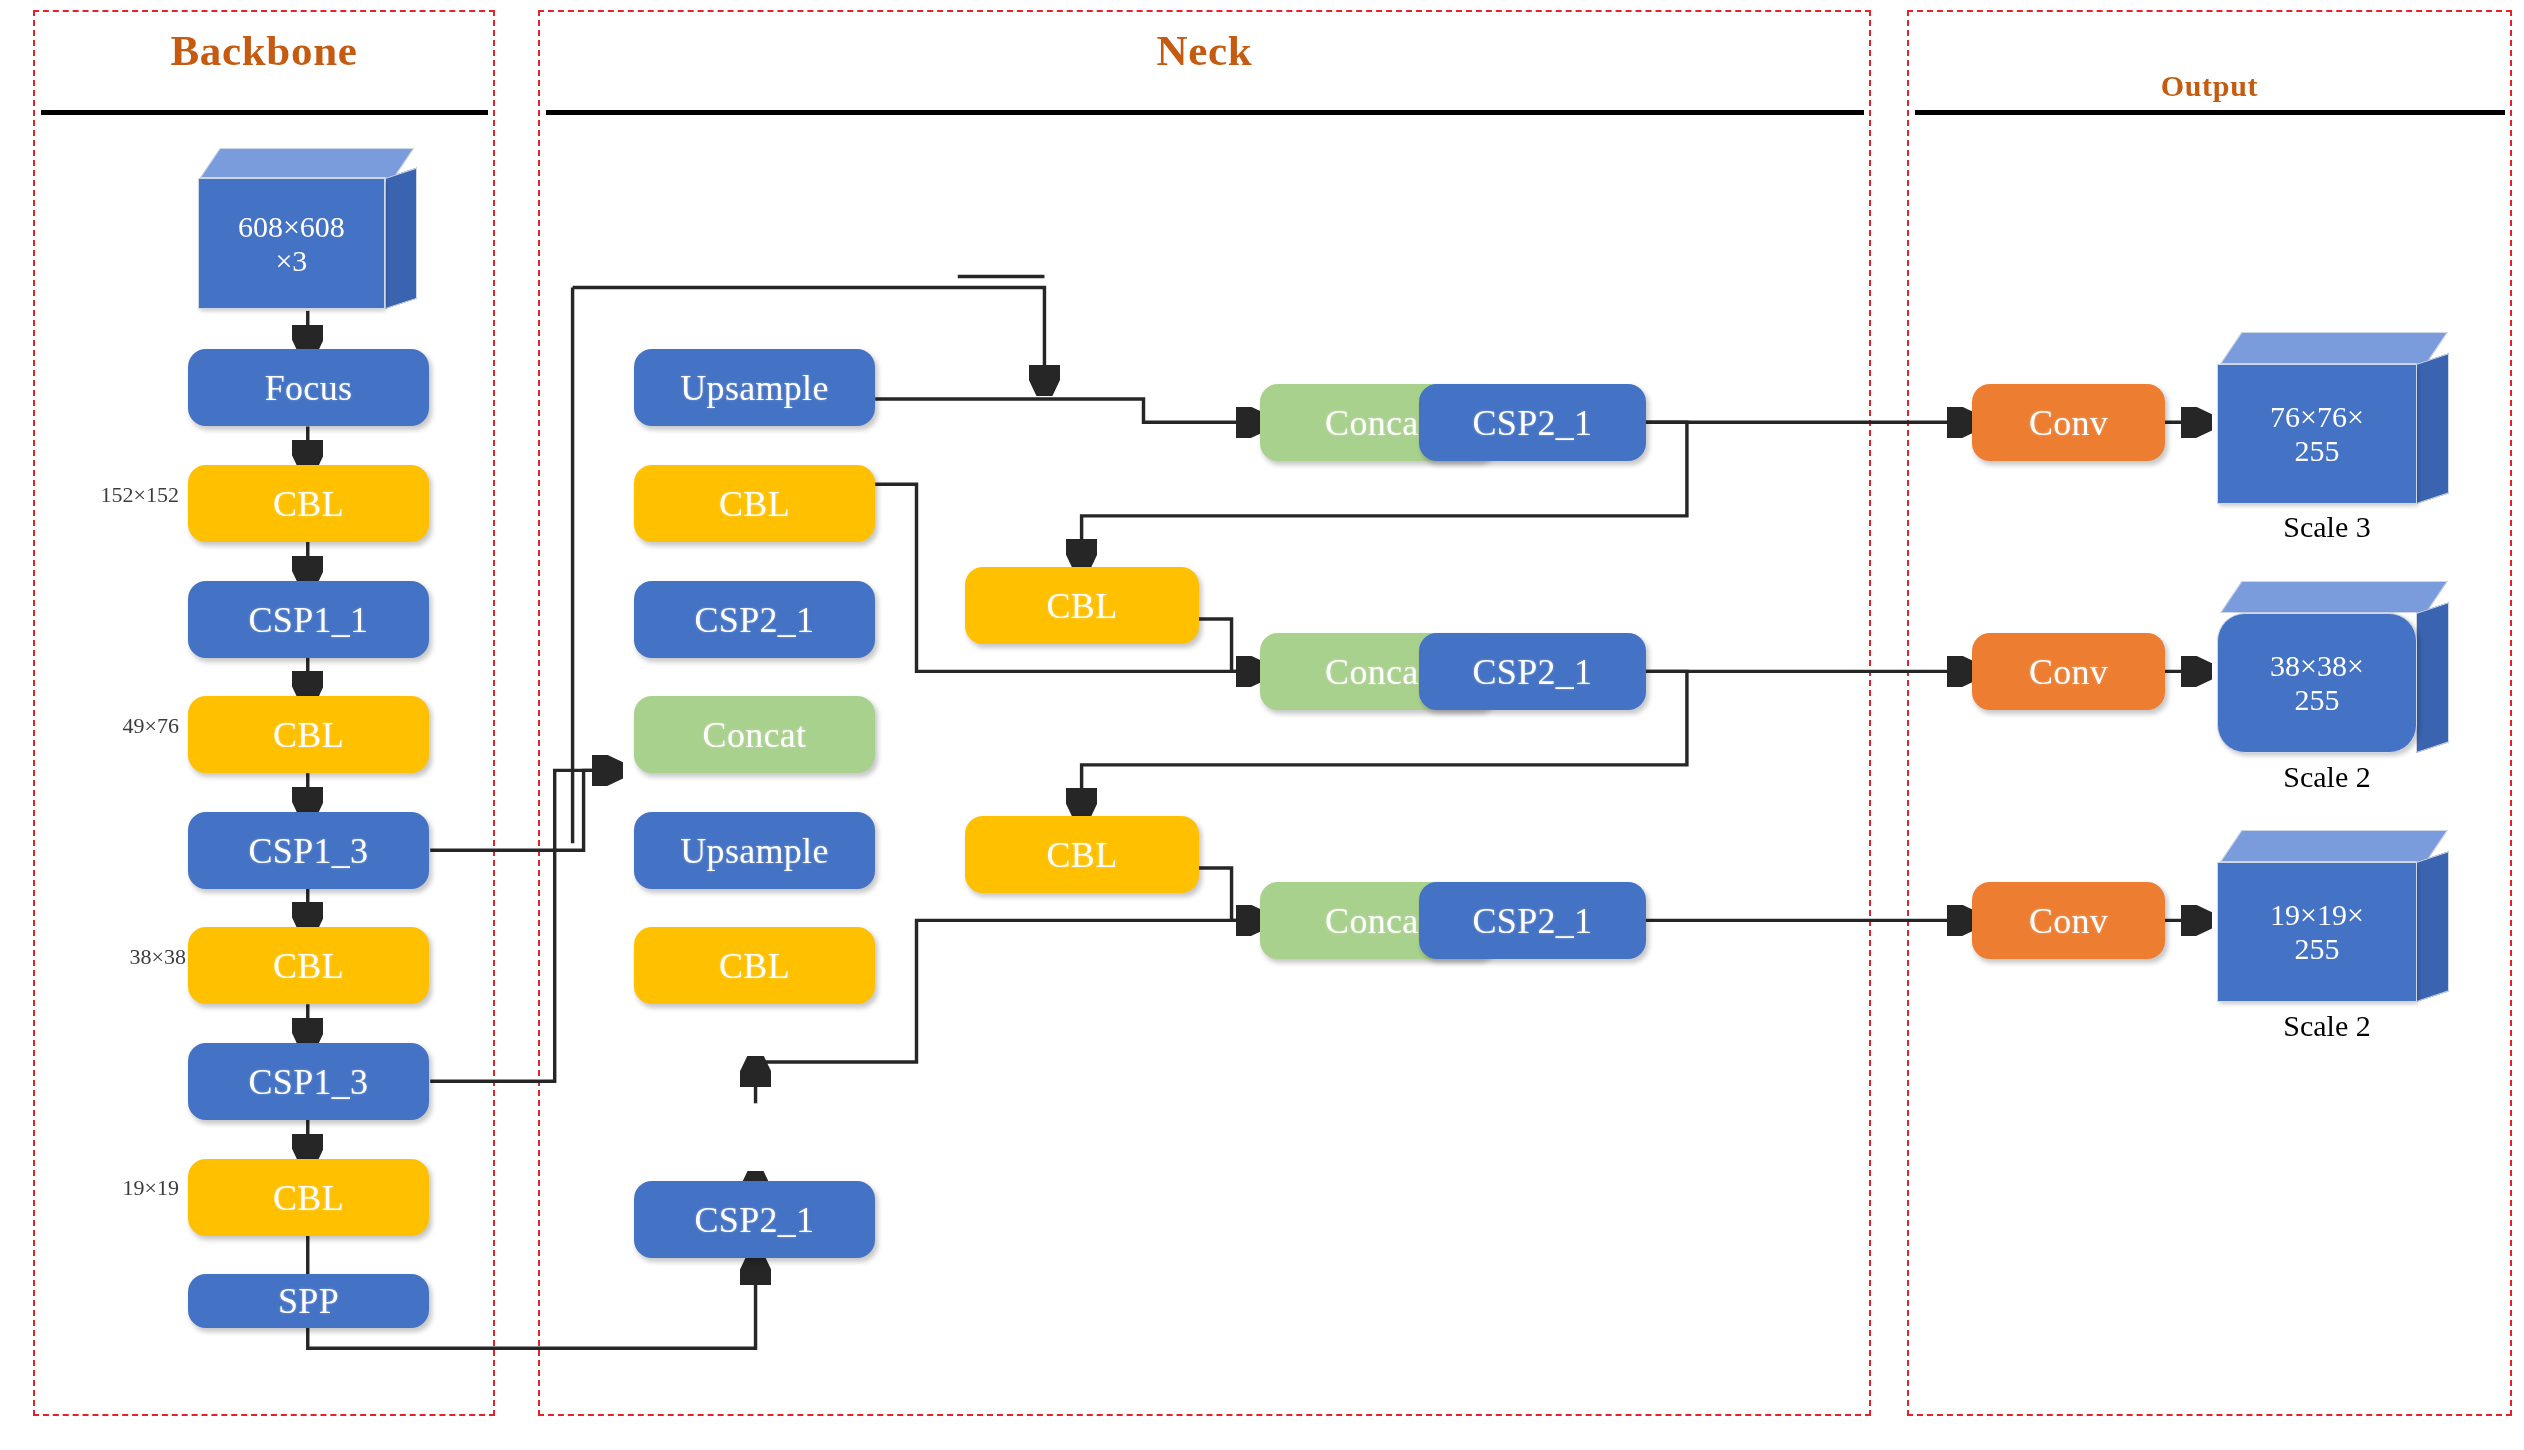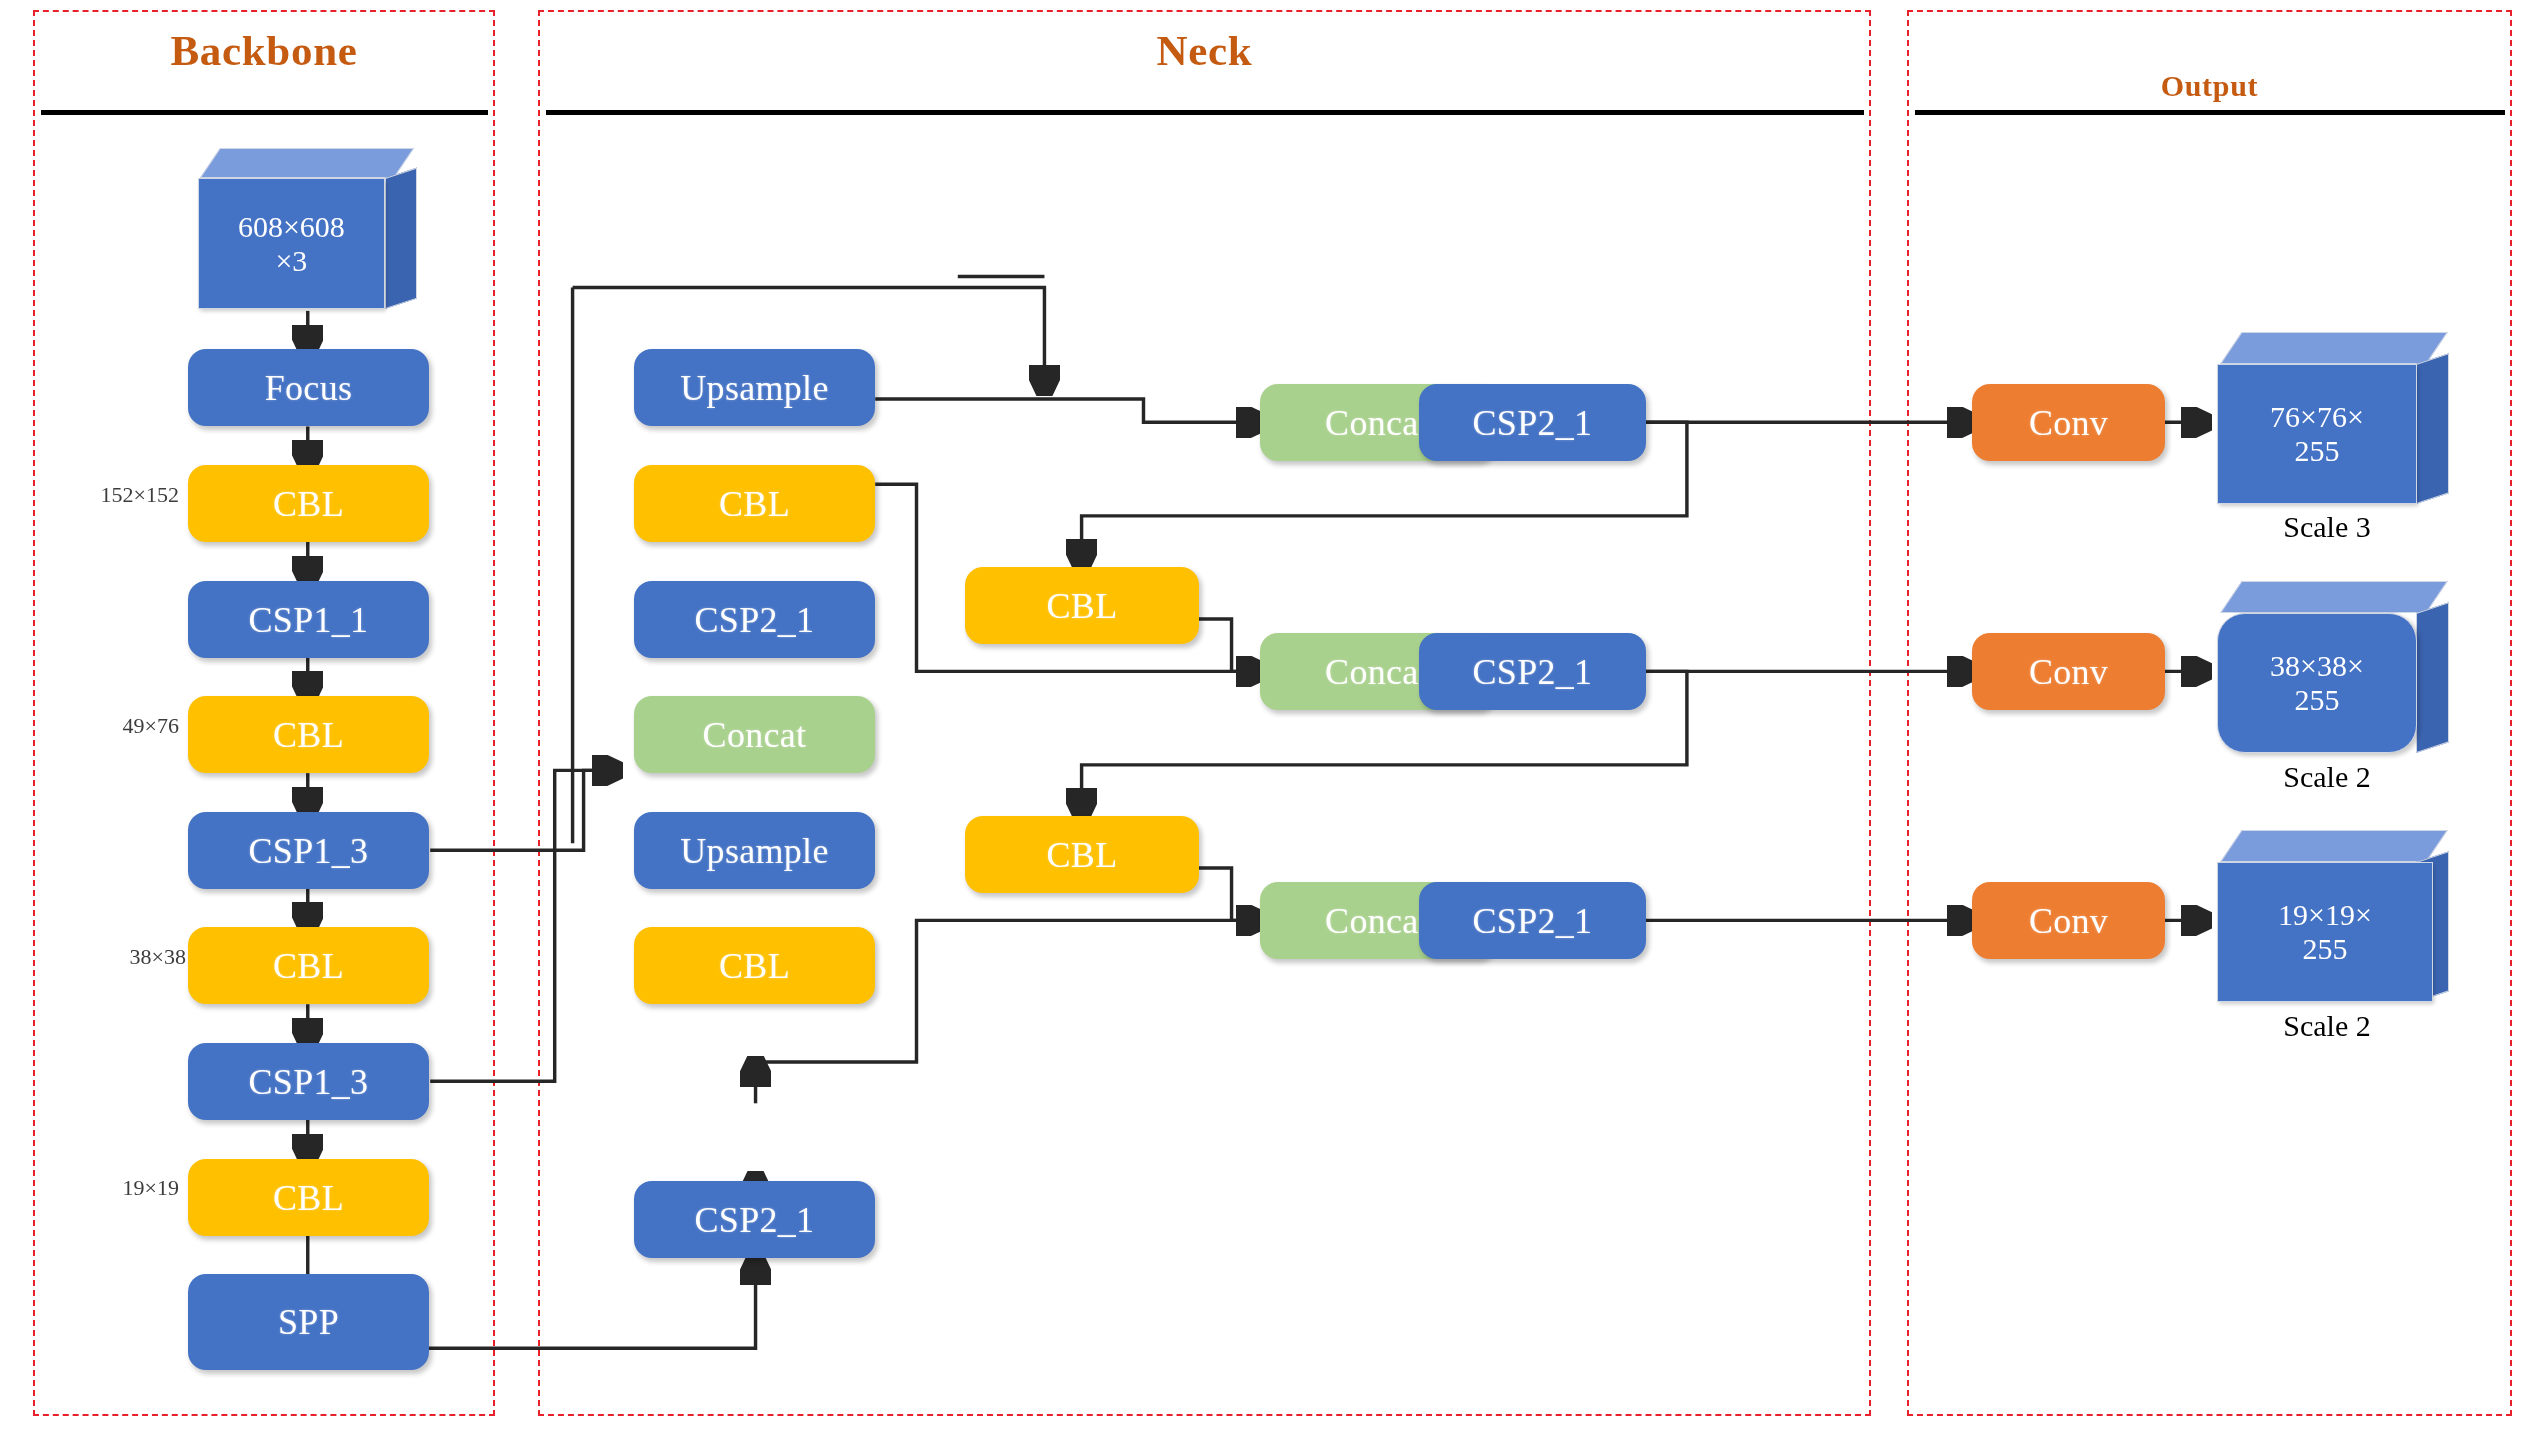--- a/index.html
+++ b/index.html
@@ -137,21 +137,21 @@
   <div class="dim-label" style="left:41px;top:1175px;width:138px;">19×19</div>
 
   <div class="node n-blue" style="left:188px;top:349px;width:241px;height:77px;">Focus</div>
   <div class="node n-yellow" style="left:188px;top:465px;width:241px;height:77px;">CBL</div>
   <div class="node n-blue" style="left:188px;top:581px;width:241px;height:77px;">CSP1_1</div>
   <div class="node n-yellow" style="left:188px;top:696px;width:241px;height:77px;">CBL</div>
   <div class="node n-blue" style="left:188px;top:812px;width:241px;height:77px;">CSP1_3</div>
   <div class="node n-yellow" style="left:188px;top:927px;width:241px;height:77px;">CBL</div>
   <div class="node n-blue" style="left:188px;top:1043px;width:241px;height:77px;">CSP1_3</div>
   <div class="node n-yellow" style="left:188px;top:1159px;width:241px;height:77px;">CBL</div>
-  <div class="node n-blue" style="left:188px;top:1274px;width:241px;height:96px;">SPP</div>
+  <div class="node n-blue" style="left:188px;top:1274px;width:241px;height:54px;">SPP</div>
 
   <div class="node n-blue" style="left:634px;top:349px;width:241px;height:77px;">Upsample</div>
   <div class="node n-yellow" style="left:634px;top:465px;width:241px;height:77px;">CBL</div>
   <div class="node n-blue" style="left:634px;top:581px;width:241px;height:77px;">CSP2_1</div>
   <div class="node n-green" style="left:634px;top:696px;width:241px;height:77px;">Concat</div>
   <div class="node n-blue" style="left:634px;top:812px;width:241px;height:77px;">Upsample</div>
   <div class="node n-yellow" style="left:634px;top:927px;width:241px;height:77px;">CBL</div>
   <div class="node n-blue" style="left:634px;top:1181px;width:241px;height:77px;">CSP2_1</div>
 
   <div class="node n-yellow" style="left:965px;top:567px;width:234px;height:77px;">CBL</div>
@@ -186,21 +186,21 @@
     <div class="face" style="left:6.9px;top:32px;width:200px;height:140px;flex-direction:column;border-radius:28px;">
       <span>38×38×</span>
       <span>255</span>
     </div>
   </div>
   <div class="cube-caption" style="left:2210px;top:760px;width:234px;">Scale 2</div>
 
   <div class="cube" style="left:2210px;top:830px;width:248px;height:172px;">
     <div class="top" style="left:20.6px;top:0;width:206px;height:32px;transform:skewX(-34deg);"></div>
     <div class="side" style="left:206px;top:32px;width:33px;height:140px;transform:skewY(-18deg);transform-origin:left top;"></div>
-    <div class="face" style="left:6.9px;top:32px;width:216px;height:140px;flex-direction:column;text-align:right;">
+    <div class="face" style="left:6.9px;top:32px;width:200px;height:140px;flex-direction:column;text-align:right;">
       <span>19×19×</span>
       <span>255</span>
     </div>
   </div>
   <div class="cube-caption" style="left:2210px;top:1009px;width:234px;">Scale 2</div>
 
 </div>
 
 
 </body></html>

